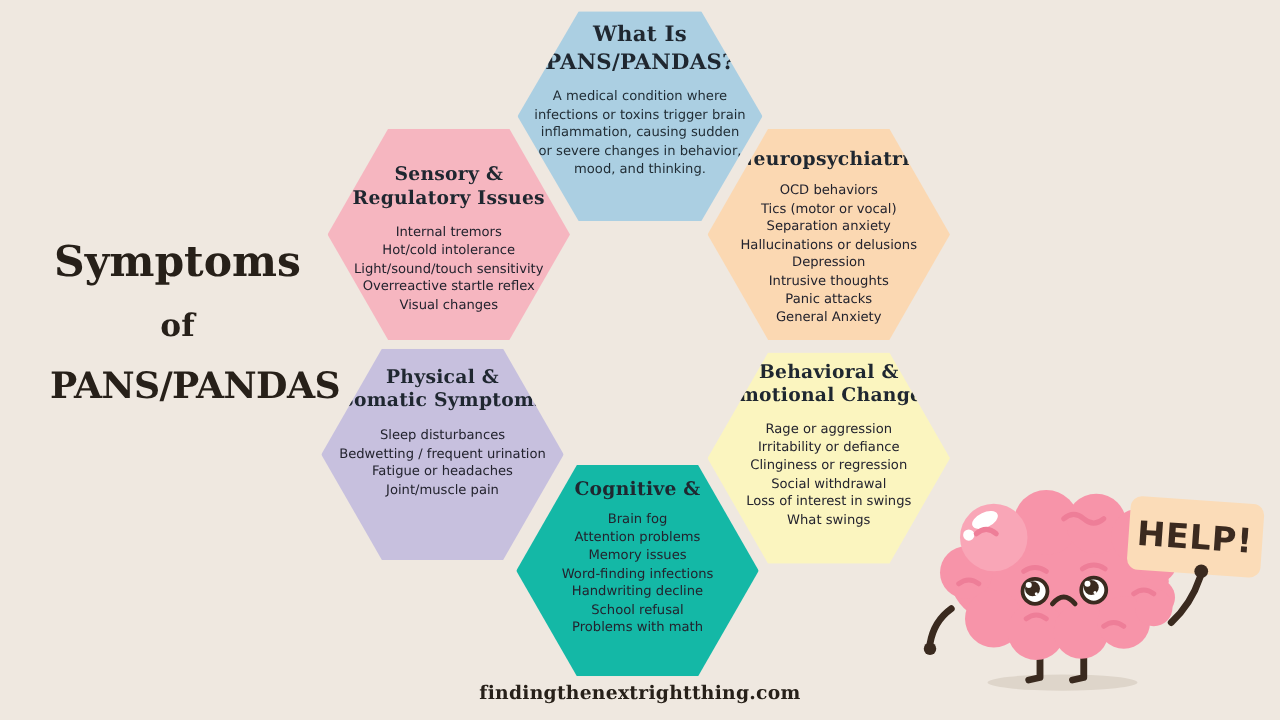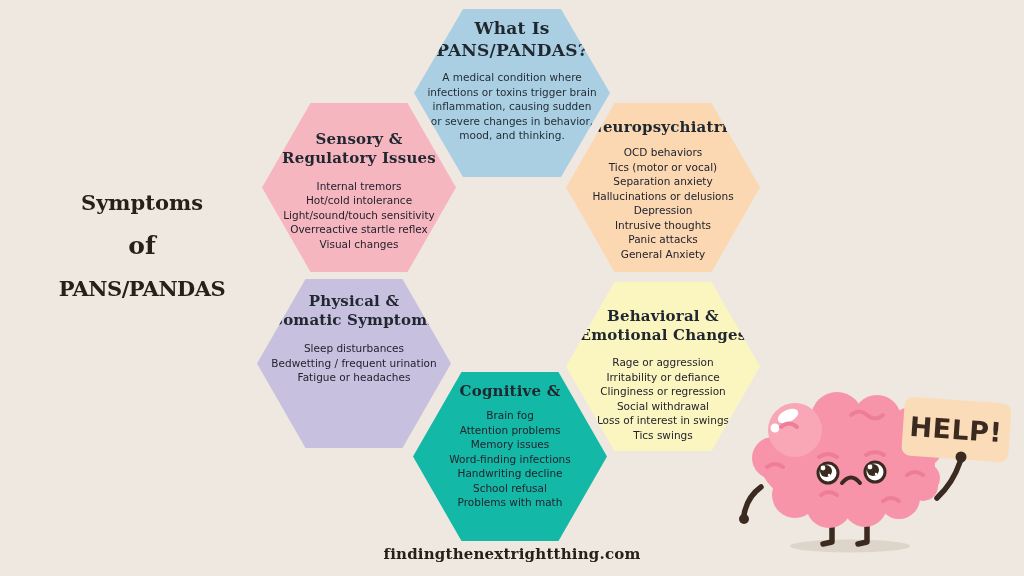--- a/index.html
+++ b/index.html
@@ -23,35 +23,35 @@
   .hex-body {
     margin-top:9px; width:172px;
     font-size:10.5px; line-height:14.5px; color:#1f2b33;
   }
   .hex-items { font-size:10.5px; line-height:14.5px; color:#23232e; }
   .hex-item { white-space:nowrap; }
   .hex-what      { padding-top:8px;  }
   .hex-sensory   { padding-top:6px;  }
   .hex-neuro     { padding-top:15px; }
   .hex-physical  { padding-top:13px; }
-  .hex-behavioral{ padding-top:25px; }
+  .hex-behavioral{ padding-top:6px; }
   .hex-cognitive { padding-top:10px; }
   .hex-sensory    .hex-items { margin-top:11px; }
   .hex-neuro      .hex-items { margin-top:8px;  }
   .hex-physical   .hex-items { margin-top:11px; }
   .hex-behavioral .hex-items { margin-top:10px; }
   .hex-cognitive  .hex-items { margin-top:7px;  }
   .main-title {
     position:absolute; left:12px; top:190px; width:260px;
     text-align:center; color:#272019;
     font-family:"DejaVu Serif", serif; font-weight:700;
   }
-  .main-title .t1 { font-size:21px; }
+  .main-title .t1 { font-size:34px; }
   .main-title .t2 { font-size:25px; margin-top:16px; }
-  .main-title .t3 { font-size:21px; margin-top:16px; letter-spacing:-0.5px; }
+  .main-title .t3 { font-size:29px; margin-top:16px; letter-spacing:-0.5px;text-align:right; }
   .footer {
     position:absolute; left:0; right:0; top:545px; text-align:center;
     font-family:"DejaVu Serif", serif; font-weight:700;
     font-size:15px; color:#272019; letter-spacing:0.2px;
   }
   .mascot { position:absolute; left:733px; top:383px; width:292px; height:190px; }
   .mascot svg { display:block; width:292px; height:190px; }
   .sign-text {
     font-family:"DejaVu Sans", sans-serif; font-weight:bold;
     letter-spacing:0.5px;
@@ -108,35 +108,36 @@
 
   <div class="hex hex-physical" style="left: 257px; top: 279px; width: 194px; height: 169px; background-color: rgb(199, 192, 222);">
     <div class="hex-title">
       <div>Physical &amp;</div>
       <div>Somatic Symptoms</div>
     </div>
     <div class="hex-items">
       <div class="hex-item">Sleep disturbances</div>
       <div class="hex-item">Bedwetting / frequent urination</div>
       <div class="hex-item">Fatigue or headaches</div>
+      <div class="hex-item">Joint/muscle pain</div>
     </div>
   </div>
 
   <div class="hex hex-behavioral" style="left: 566px; top: 282px; width: 194px; height: 169px; background-color: rgb(251, 245, 191);">
     <div class="hex-title">
       <div>Behavioral &amp;</div>
       <div>Emotional Changes</div>
     </div>
     <div class="hex-items">
       <div class="hex-item">Rage or aggression</div>
       <div class="hex-item">Irritability or defiance</div>
       <div class="hex-item">Clinginess or regression</div>
       <div class="hex-item">Social withdrawal</div>
       <div class="hex-item">Loss of interest in swings</div>
-      <div class="hex-item">Tics swings</div>
+      <div class="hex-item">What swings</div>
     </div>
   </div>
 
   <div class="hex hex-cognitive" style="left: 413px; top: 372px; width: 194px; height: 169px; background-color: #14b8a6;">
     <div class="hex-title">
       <div>Cognitive &amp;</div>
     </div>
     <div class="hex-items">
       <div class="hex-item">Brain fog</div>
       <div class="hex-item">Attention problems</div>

